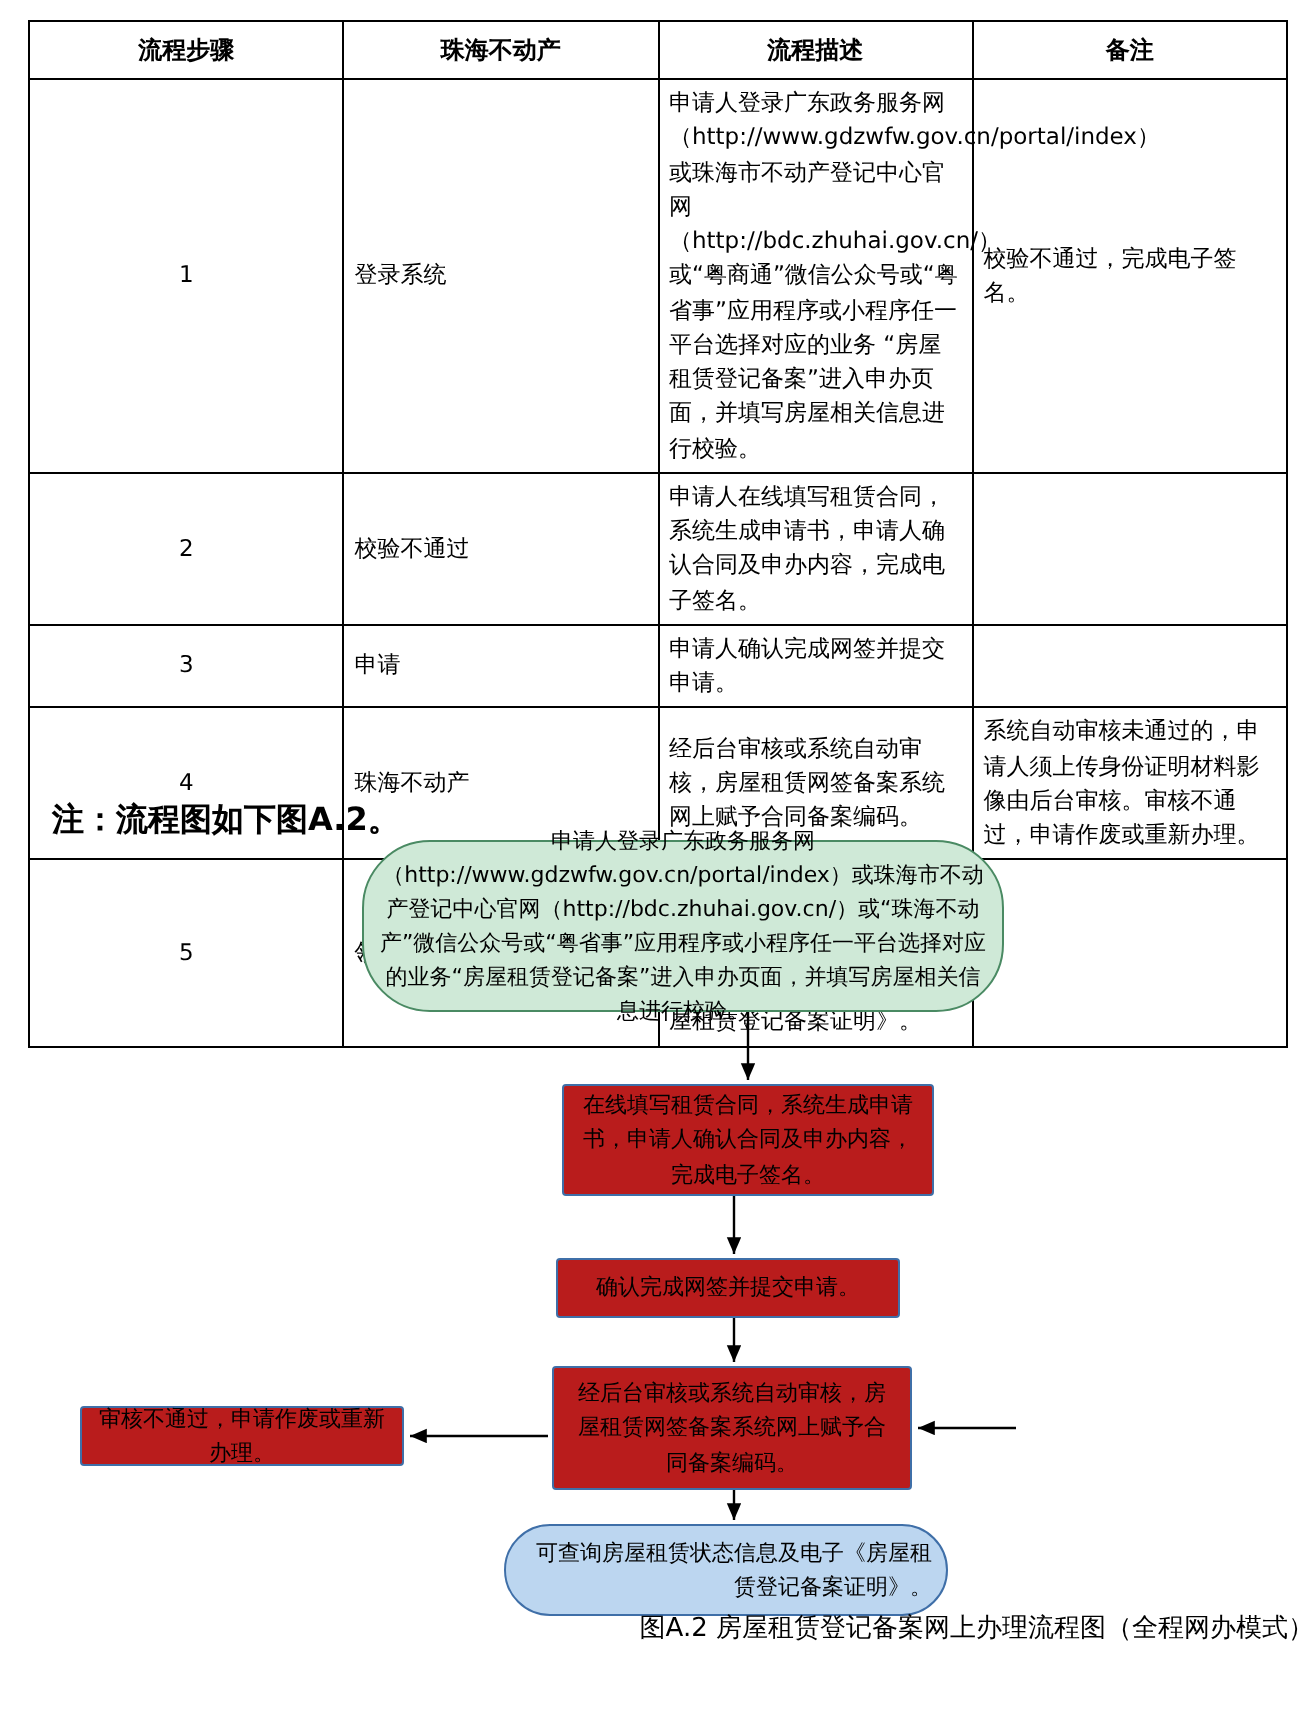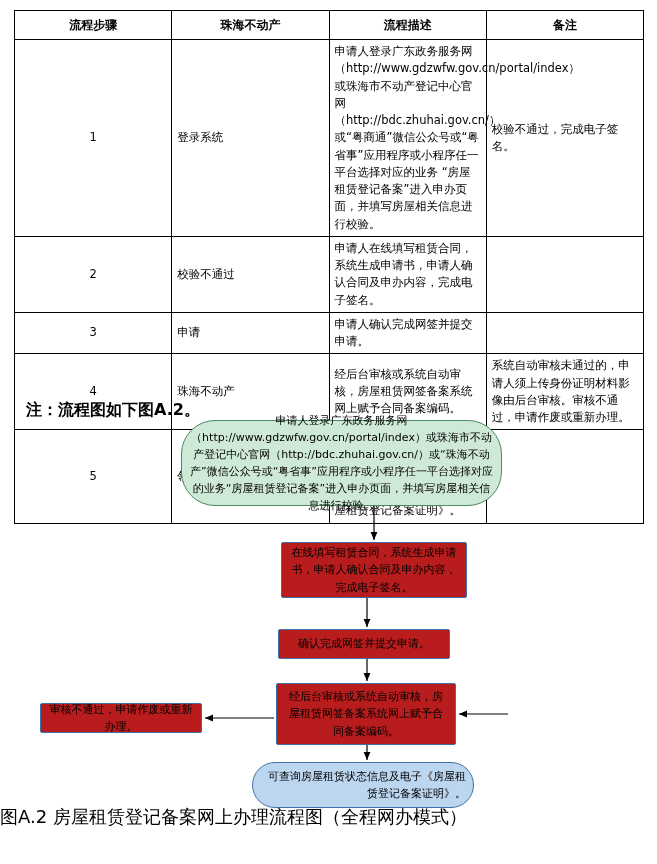--- a/index.html
+++ b/index.html
@@ -113,22 +113,22 @@
   .n3 { left: 278px; top: 211px; width: 172px; height: 30px; }
   .n4 { left: 276px; top: 265px; width: 180px; height: 62px; }
   .n5 { left: 510px; top: 266px; width: 140px; height: 60px; }
   .n6 { left: 40px;  top: 285px; width: 162px; height: 30px; }
   .n7 { left: 252px; top: 344px; width: 222px; height: 46px; }
   .caption {
     position: absolute;
     left: 0;
     top: 805px;
     width: 657px;
-    text-align: left;
-    font-size: 18px;
+    text-align: right;
+    font-size: 13px;
     font-family: "DejaVu Sans", "Liberation Sans", sans-serif;
   }
 </style>
 </head>
 <body>
 
 <div class="page">
 
   <table class="flow-table">
     <thead>

